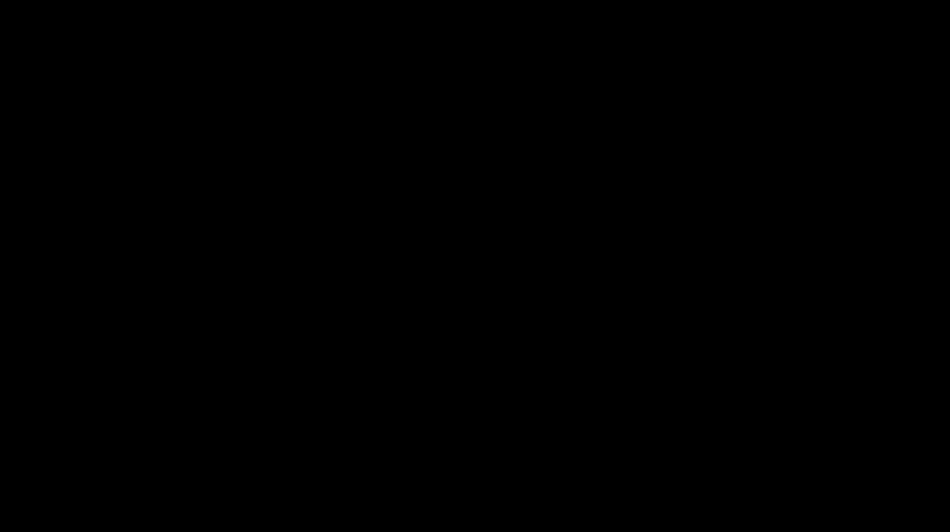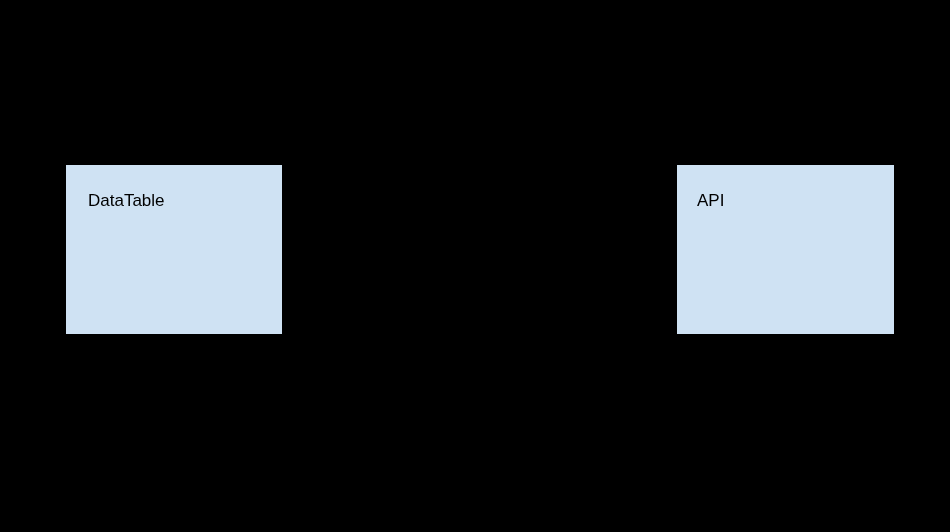--- a/index.html
+++ b/index.html
@@ -53,21 +53,15 @@
   .node-api .node-label {
     left: 20px;
     top: 27px;
   }
 </style>
 </head>
 <body>
 
 <div class="diagram-canvas">
 
-  <div class="node node-datatable">
-    <span class="node-label">DataTable</span>
-  </div>
 
-  <div class="node node-api">
-    <span class="node-label">API</span>
-  </div>
 
 </div>
 
 </body></html>

